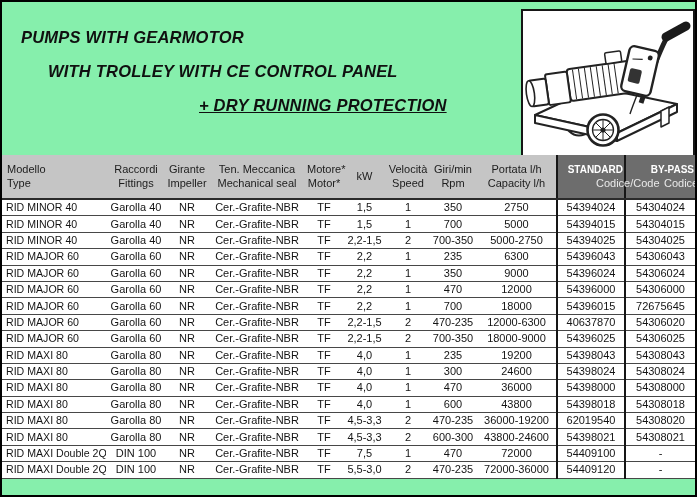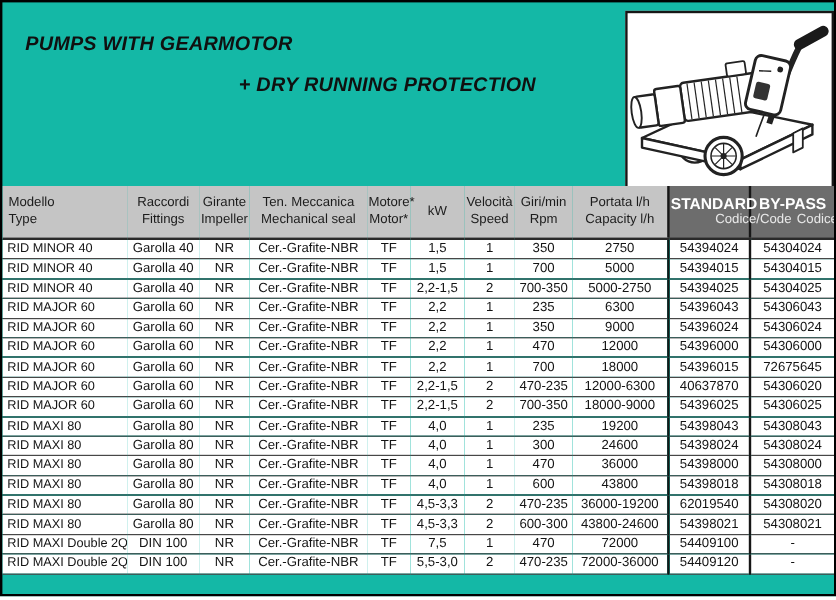--- a/index.html
+++ b/index.html
@@ -1,58 +1,59 @@
 <!DOCTYPE html>
 <html><head>
 <meta charset="utf-8">
 <style>
   html,body{margin:0;padding:0;background:#fff;}
   .page{
     position:relative;width:697px;height:497px;box-sizing:border-box;
-    border:2px solid #000;background:#14b8a6;overflow:hidden;
+    border:2px solid #000;background:#86efac;overflow:hidden;
     font-family:"Liberation Sans",sans-serif;color:#141414;
   }
   
   .t1,.t2,.t3{font-style:italic;font-weight:bold;font-size:16.5px;color:#101010;
     white-space:nowrap;letter-spacing:.2px;}
   .t1{margin:26px 0 0 19px;}
   .t2{margin:15px 0 0 46px;}
-  .t3{margin:15px 0 0 197px;}
+  .t3{margin:15px 0 0 197px;text-decoration:underline;}
   
   .image-box{position:absolute;top:7px;left:519px;width:174px;height:148px;
     box-sizing:border-box;border:2px solid #161616;background:#fff;}
   .image-box svg{width:100%;height:100%;display:block;}
   
   table.spec{position:absolute;left:0;top:153px;width:693px;
     border-collapse:collapse;table-layout:fixed;padding-left:23px;}
   thead th{
     background:#c5c5c5;font-weight:normal;font-size:11px;line-height:13.5px;
     color:#1c1c1c;height:43px;padding:0 1px;text-align:center;vertical-align:middle;
     border-bottom:2px solid #2a2a2a;
   }
   thead th .h1,thead th .h2{display:block;}
   thead th.model-col{text-align:left;padding-left:5px;}
   thead th.dark{background:#6d6d6d;}
-  thead th.dark .h1{font-weight:bold;color:#ffffff;font-size:13px;}
+  thead th.dark .h1{font-weight:bold;color:#ffffff;font-size:10px;text-align:right;}
   thead th.dark .h2{color:#e9e9e9;margin-left:37px;}
   tbody td{
     background:#fff;font-size:11px;line-height:15px;height:15.4px;padding:0 1px;
     text-align:center;color:#141414;border-bottom:1.8px solid #474747;
     white-space:nowrap;overflow:hidden;
   }
   tbody td.model-cell{font-weight:normal;text-align:left;padding-left:4px;font-size:10.6px;}
   .vline{border-left:2.5px solid #161616;}
 </style>
 </head>
 <body>
 
 <div class="page">
 
   <div class="title-block">
     <div class="t1">PUMPS WITH GEARMOTOR</div>
+    <div class="t2">WITH TROLLEY WITH CE CONTROL PANEL</div>
     <div class="t3">+ DRY RUNNING PROTECTION</div>
   </div>
 
   <div class="image-box">
     <svg viewBox="0 0 170 144" fill="none" stroke="#222" stroke-width="2" stroke-linejoin="round">
 
       <g>
         <circle cx="56" cy="111" r="13.5" fill="#fff"></circle>
         <circle cx="56" cy="111" r="9" stroke-width="1.2"></circle>
         <circle cx="56" cy="111" r="2.2" fill="#222" stroke="none"></circle>

